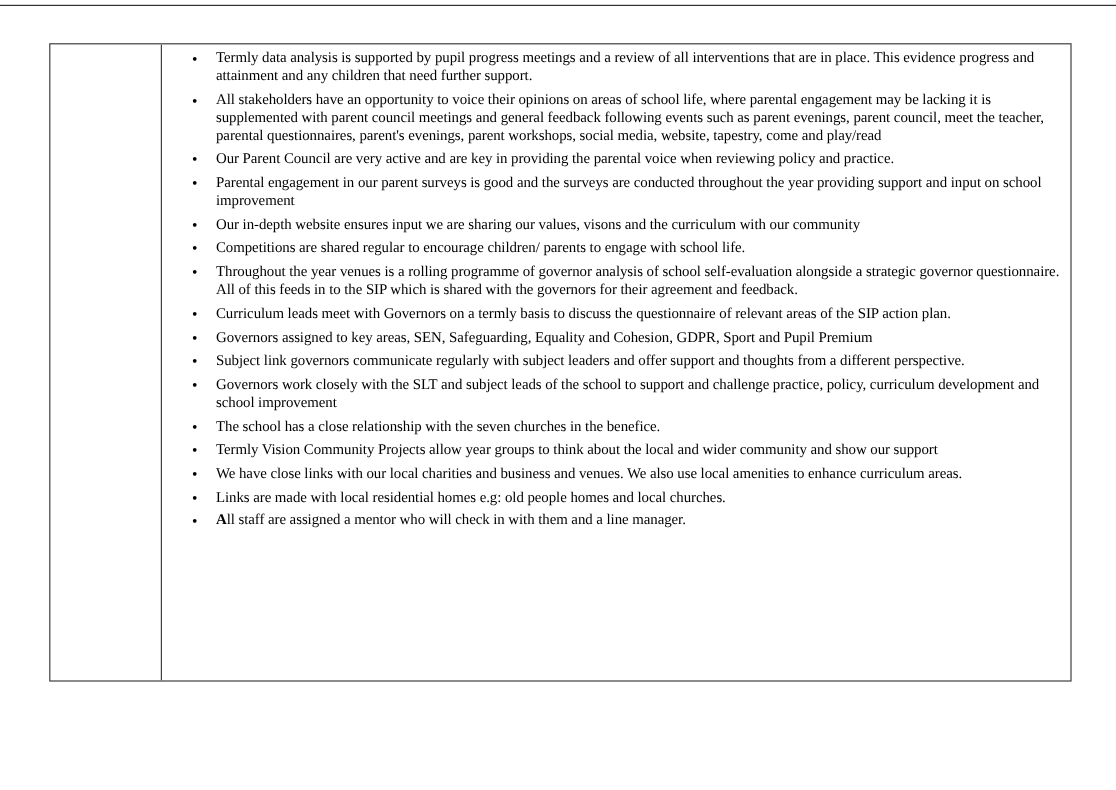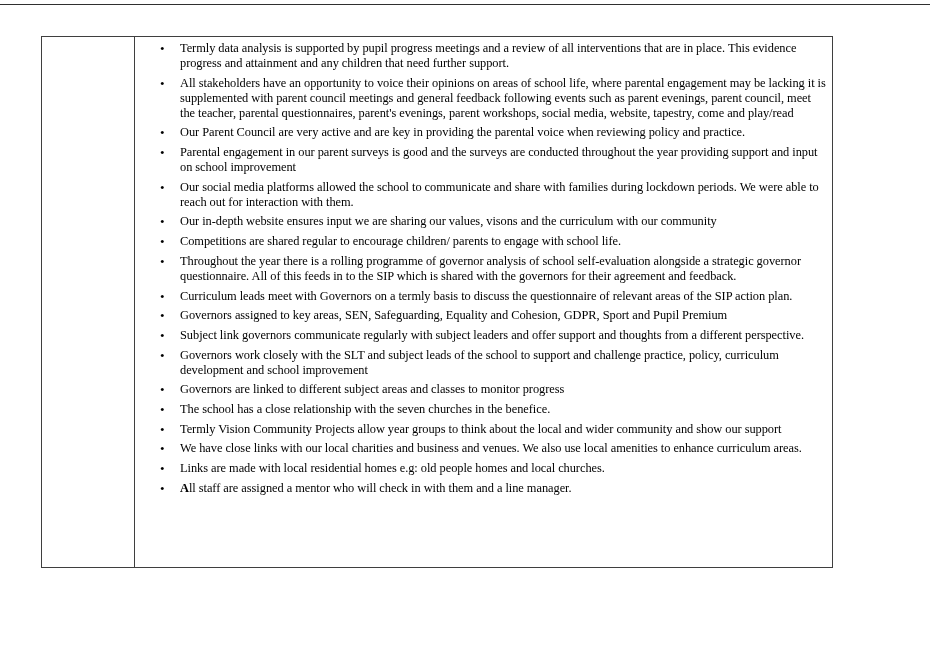--- a/index.html
+++ b/index.html
@@ -27,21 +27,21 @@
     left: 0;
     top: 4px;
     width: 930px;
     height: 1px;
     background: var(--top-rule);
   }
   .doc-table {
     position: absolute;
     left: 41px;
     top: 36px;
-    width: 792px;
+    width: 852px;
     height: 532px;
     border: 1px solid var(--table-border);
     display: flex;
     overflow: hidden;
     background: var(--page-bg);
   }
   .cell-left {
     flex: 0 0 93px;
     border-right: 1px solid var(--table-border);
   }
@@ -80,29 +80,27 @@
 <div class="top-rule"></div>
 
 <div class="doc-table">
   <div class="cell-left"></div>
   <div class="cell-right">
     <ul class="bullets">
         <li>Termly data analysis is supported by pupil progress meetings and a review of all interventions that are in place. This evidence progress and attainment and any children that need further support.</li>
         <li>All stakeholders have an opportunity to voice their opinions on areas of school life, where parental engagement may be lacking it is supplemented with parent council meetings and general feedback following events such as parent evenings, parent council, meet the teacher, parental questionnaires, parent's evenings, parent workshops, social media, website, tapestry, come and play/read</li>
         <li>Our Parent Council are very active and are key in providing the parental voice when reviewing policy and practice.</li>
         <li>Parental engagement in our parent surveys is good and the surveys are conducted throughout the year providing support and input on school improvement</li>
-        <li>Our social media platforms allowed the school to communicate and share with families during lockdown periods. We were able to reach out for interaction with them.</li>
         <li>Our in-depth website ensures input we are sharing our values, visons and the curriculum with our community</li>
         <li>Competitions are shared regular to encourage children/ parents to engage with school life.</li>
-        <li>Throughout the year there is a rolling programme of governor analysis of school self-evaluation alongside a strategic governor questionnaire. All of this feeds in to the SIP which is shared with the governors for their agreement and feedback.</li>
+        <li>Throughout the year venues is a rolling programme of governor analysis of school self-evaluation alongside a strategic governor questionnaire. All of this feeds in to the SIP which is shared with the governors for their agreement and feedback.</li>
         <li>Curriculum leads meet with Governors on a termly basis to discuss the questionnaire of relevant areas of the SIP action plan.</li>
         <li>Governors assigned to key areas, SEN, Safeguarding, Equality and Cohesion, GDPR, Sport and Pupil Premium</li>
         <li>Subject link governors communicate regularly with subject leaders and offer support and thoughts from a different perspective.</li>
         <li>Governors work closely with the SLT and subject leads of the school to support and challenge practice, policy, curriculum development and school improvement</li>
-        <li>Governors are linked to different subject areas and classes to monitor progress</li>
         <li>The school has a close relationship with the seven churches in the benefice.</li>
         <li>Termly Vision Community Projects allow year groups to think about the local and wider community and show our support</li>
         <li>We have close links with our local charities and business and venues. We also use local amenities to enhance curriculum areas.</li>
         <li>Links are made with local residential homes e.g: old people homes and local churches.</li>
         <li><strong>A</strong>ll staff are assigned a mentor who will check in with them and a line manager.</li>
       </ul>
   </div>
 </div>
 
 </body></html>

